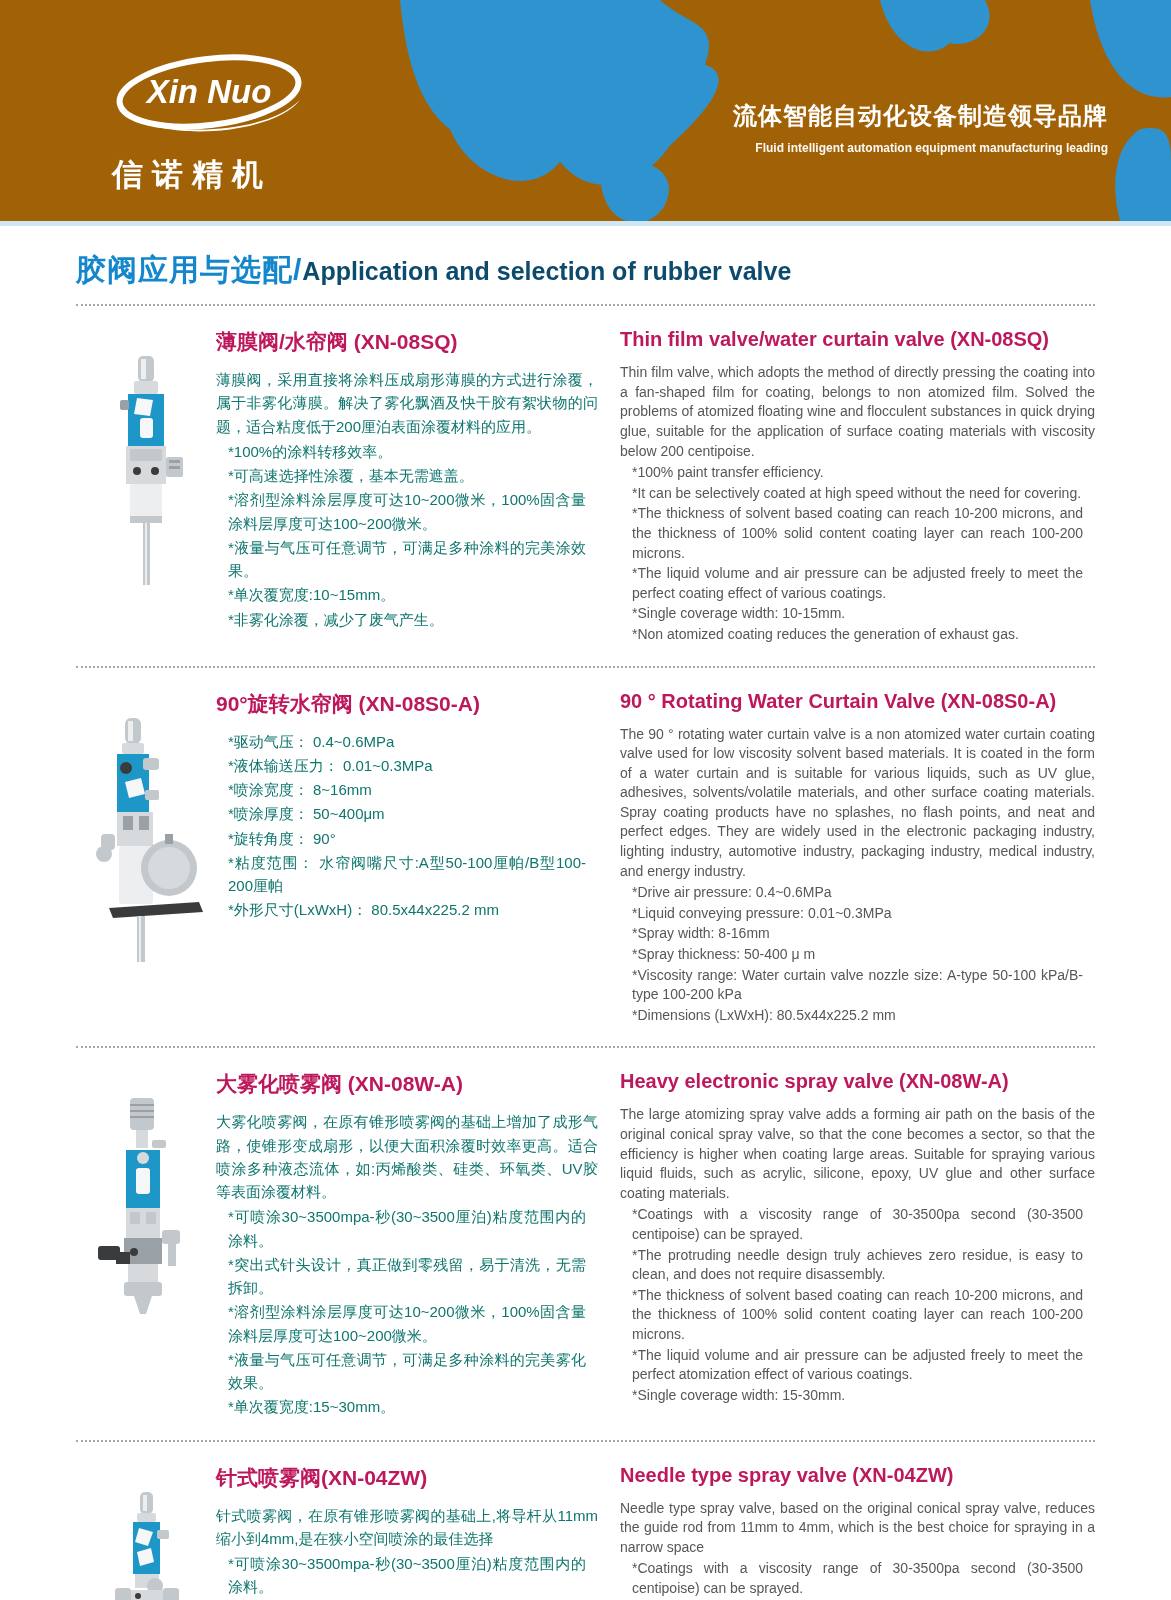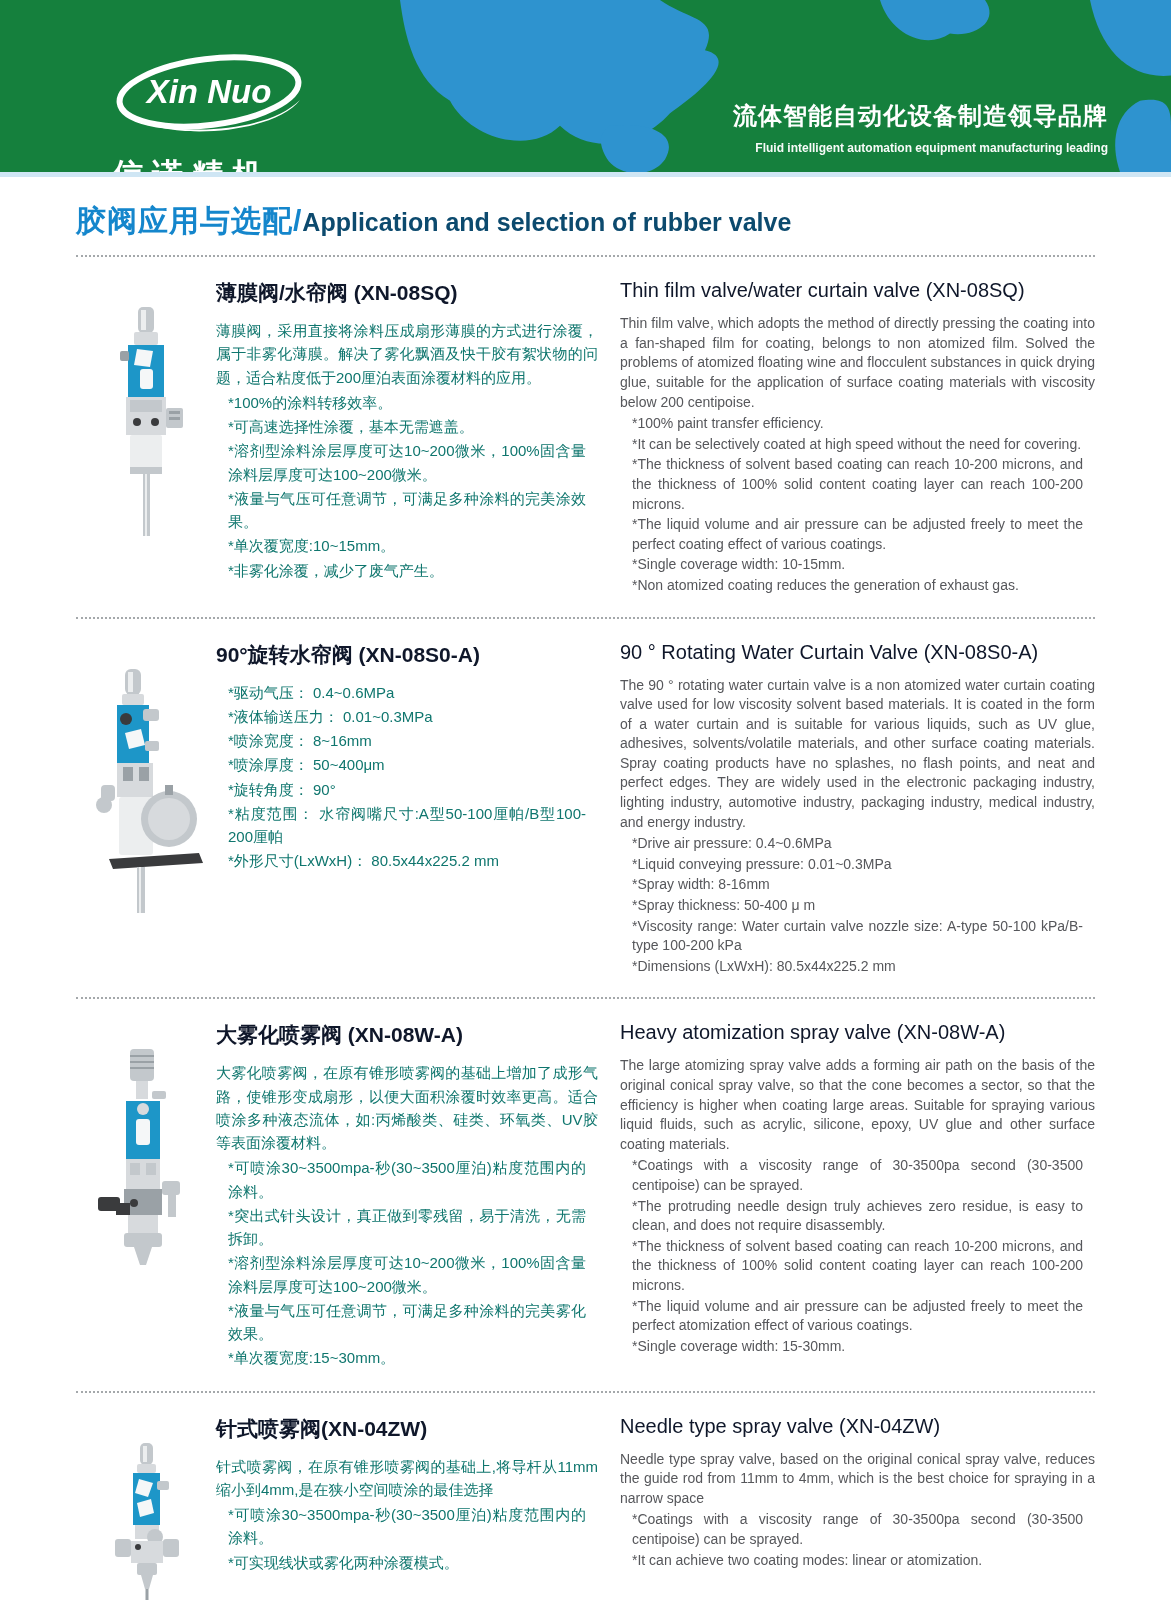--- a/index.html
+++ b/index.html
@@ -3,21 +3,21 @@
 <meta charset="utf-8">
 <style>
   * { margin:0; padding:0; box-sizing:border-box; }
   html,body { background:#ffffff; }
   body {
     width:1171px; height:1600px; position:relative; overflow:hidden;
     font-family:"Liberation Sans","DejaVu Sans",sans-serif;
   }
   
   .header {
-    position:relative; height:177px; background:#15803d; overflow:hidden;
+    position:relative; height:226px; background:#a16207; overflow:hidden;
     border-bottom:5px solid #cfe6f4;
   }
   .map { position:absolute; inset:0; width:100%; height:100%; }
   .brand { position:absolute; left:104px; top:50px; }
   .logo { display:block; width:210px; height:92px; }
   .brand-cn {
     color:#ffffff; font-size:31px; font-weight:bold; letter-spacing:9px;
     margin-top:12px; margin-left:8px; white-space:nowrap;
   }
   .taglines { position:absolute; right:63px; top:100px; text-align:right; color:#ffffff; }
@@ -33,22 +33,22 @@
   section.product {
     display:flex; padding:16px 0 20px;
     border-top:2px dotted #a4a8ab;
   }
   section.product:last-of-type { border-bottom:2px dotted #a4a8ab; }
   .fig { flex:0 0 140px; display:flex; justify-content:center; align-items:flex-start; padding-top:32px; }
   .fig svg { display:block; }
   .col.cn { flex:0 0 398px; padding-right:16px; }
   .col.en { flex:1; padding-left:6px; }
 
-  .cn-title { color:#0f172a; font-size:21px; font-weight:800; margin:6px 0 12px; }
-  .en-title { color:#0f172a; font-size:20px; font-weight:400; margin:6px 0 12px; }
+  .cn-title { color:#be185d; font-size:21px; font-weight:800; margin:6px 0 12px; }
+  .en-title { color:#be185d; font-size:20px; font-weight:700; margin:6px 0 12px; }
   .col.cn p { color:#0f766e; font-size:15px; line-height:1.55; text-align:justify; }
   .col.en p { color:#56575b; font-size:14px; line-height:1.4; text-align:justify; }
   .col p.intro { margin-bottom:2px; }
   .col p.bullet { margin:1px 12px; }
 
   
   .m1{fill:#d7dadd;} .m2{fill:#c3c8cc;} .m3{fill:#eceeef;} .m4{fill:#9aa1a6;}
   .bl{fill:#1d96c8;} .wh{fill:#f5f7f8;} .dk{fill:#3a3b3d;}
 </style>
 </head>
@@ -207,21 +207,21 @@
       <div class="col cn">
         <h3 class="cn-title">大雾化喷雾阀 (XN-08W-A)</h3>
         <p class="intro">大雾化喷雾阀，在原有锥形喷雾阀的基础上增加了成形气路，使锥形变成扇形，以便大面积涂覆时效率更高。适合喷涂多种液态流体，如:丙烯酸类、硅类、环氧类、UV胶等表面涂覆材料。</p>
         <p class="bullet">*可喷涂30~3500mpa-秒(30~3500厘泊)粘度范围内的涂料。</p>
         <p class="bullet">*突出式针头设计，真正做到零残留，易于清洗，无需拆卸。</p>
         <p class="bullet">*溶剂型涂料涂层厚度可达10~200微米，100%固含量涂料层厚度可达100~200微米。</p>
         <p class="bullet">*液量与气压可任意调节，可满足多种涂料的完美雾化效果。</p>
         <p class="bullet">*单次覆宽度:15~30mm。</p>
       </div>
       <div class="col en">
-        <h3 class="en-title">Heavy atomization spray valve (XN-08W-A)</h3>
+        <h3 class="en-title">Heavy electronic spray valve (XN-08W-A)</h3>
         <p class="intro">The large atomizing spray valve adds a forming air path on the basis of the original conical spray valve, so that the cone becomes a sector, so that the efficiency is higher when coating large areas. Suitable for spraying various liquid fluids, such as acrylic, silicone, epoxy, UV glue and other surface coating materials.</p>
         <p class="bullet">*Coatings with a viscosity range of 30-3500pa second (30-3500 centipoise) can be sprayed.</p>
         <p class="bullet">*The protruding needle design truly achieves zero residue, is easy to clean, and does not require disassembly.</p>
         <p class="bullet">*The thickness of solvent based coating can reach 10-200 microns, and the thickness of 100% solid content coating layer can reach 100-200 microns.</p>
         <p class="bullet">*The liquid volume and air pressure can be adjusted freely to meet the perfect atomization effect of various coatings.</p>
         <p class="bullet">*Single coverage width: 15-30mm.</p>
       </div>
     </section>
 
     <section class="product">

